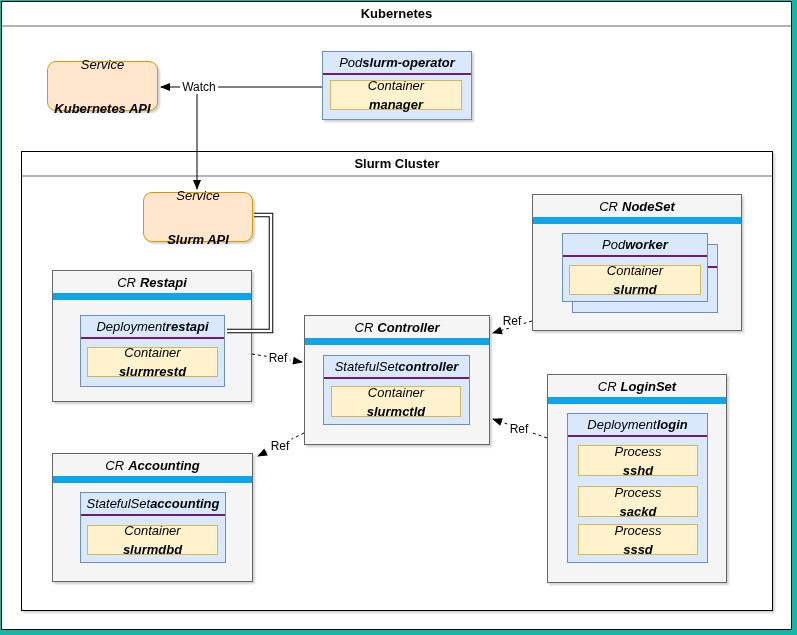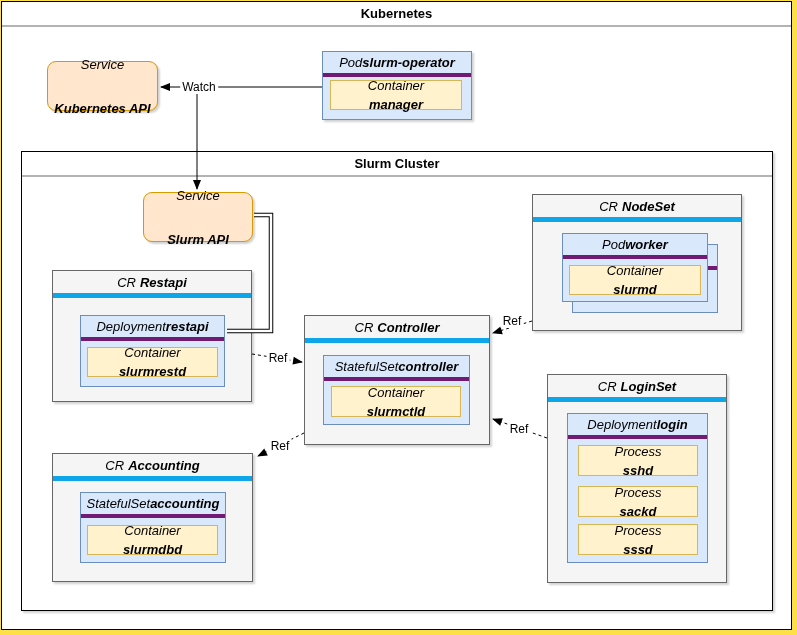--- a/index.html
+++ b/index.html
@@ -1,38 +1,38 @@
 <!DOCTYPE html>
 <html><head>
 <meta charset="utf-8">
 <style>
   html,body{margin:0;padding:0;background:#ffffff;}
   #stage{
-    position:relative;width:797px;height:635px;background:#fde047;
+    position:relative;width:797px;height:635px;background:#14b8a6;
     font-family:"Liberation Sans", sans-serif;font-size:13px;color:#000;
     overflow:hidden;
   }
   .abs{position:absolute;box-sizing:border-box;}
   
   .frame{background:#ffffff;border:1px solid #000000;}
   .frame-hdr{
     height:23px;display:flex;align-items:center;justify-content:center;
     border-bottom:2px solid #b3b3b3;font-weight:bold;
   }
   
   .cr{background:#f5f5f5;border:1px solid #666666;box-shadow:2px 2px 2px rgba(0,0,0,0.18);}
   .cr-hdr{
     height:22px;display:flex;align-items:center;justify-content:center;gap:4px;
-    border-bottom:5px solid #0ea5e9;
+    border-bottom:7px solid #0ea5e9;
   }
   
   .blue{background:#dae8fc;border:1px solid #6c8ebf;}
   .blue-hdr{
     height:21px;display:flex;align-items:center;justify-content:center;
-    border-bottom:4px solid #701a75;
+    border-bottom:2px solid #701a75;
   }
   .shadow{box-shadow:2px 2px 2px rgba(0,0,0,0.18);}
   
   .leaf{
     background:#fff2cc;border:1px solid #d6b656;
     display:flex;align-items:center;justify-content:center;gap:4px;flex-direction:column;
   }
   
   .svc{
     background:#ffe6cc;border:1px solid #d79b00;border-radius:9px;

